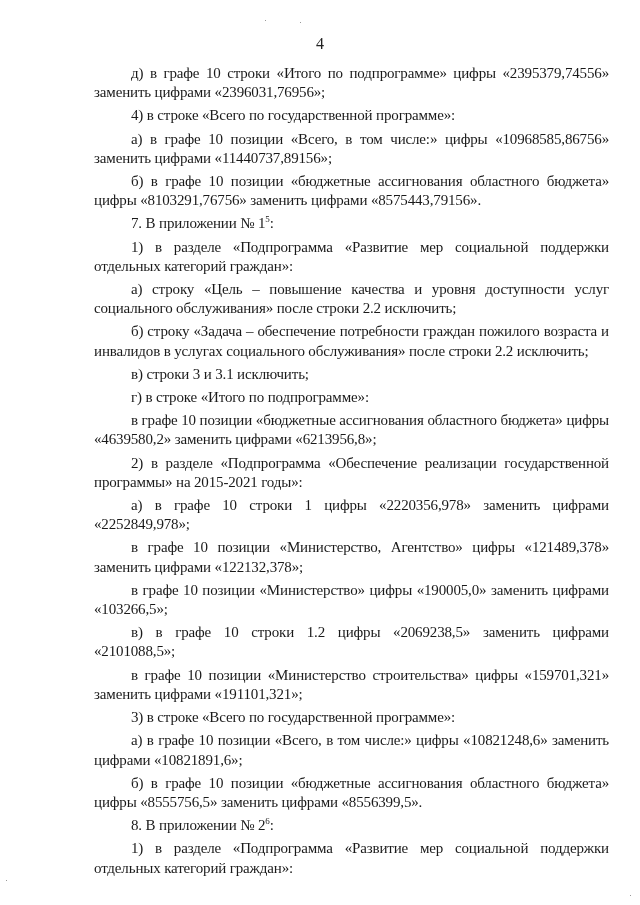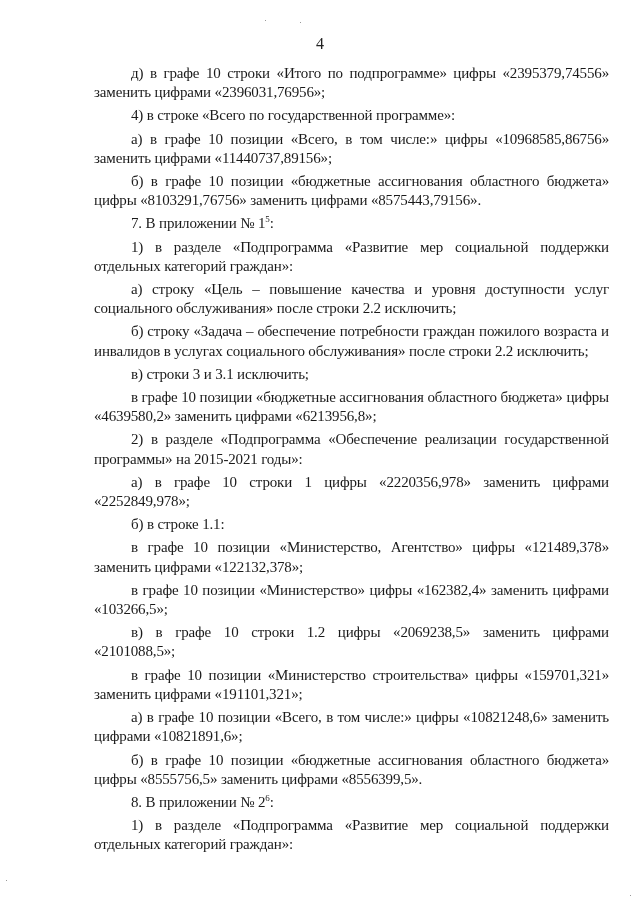--- a/index.html
+++ b/index.html
@@ -31,28 +31,29 @@
   <div class="body">
     <p class="p">д) в графе 10 строки «Итого по подпрограмме» цифры «2395379,74556» заменить цифрами «2396031,76956»;</p>
     <p class="p">4) в строке «Всего по государственной программе»:</p>
     <p class="p">а) в графе 10 позиции «Всего, в том числе:» цифры «10968585,86756» заменить цифрами «11440737,89156»;</p>
     <p class="p">б) в графе 10 позиции «бюджетные ассигнования областного бюджета» цифры «8103291,76756» заменить цифрами «8575443,79156».</p>
     <p class="p"><span>7. В приложении № 1</span><sup>5</sup><span>:</span></p>
     <p class="p">1) в разделе «Подпрограмма «Развитие мер социальной поддержки отдельных категорий граждан»:</p>
     <p class="p">а) строку «Цель – повышение качества и уровня доступности услуг социального обслуживания» после строки 2.2 исключить;</p>
     <p class="p">б) строку «Задача – обеспечение потребности граждан пожилого возраста и инвалидов в услугах социального обслуживания» после строки 2.2 исключить;</p>
     <p class="p">в) строки 3 и 3.1 исключить;</p>
+    <p class="p">г) в строке «Итого по подпрограмме»:</p>
     <p class="p">в графе 10 позиции «бюджетные ассигнования областного бюджета» цифры «4639580,2» заменить цифрами «6213956,8»;</p>
     <p class="p">2) в разделе «Подпрограмма «Обеспечение реализации государственной программы» на 2015-2021 годы»:</p>
     <p class="p">а) в графе 10 строки 1 цифры «2220356,978» заменить цифрами «2252849,978»;</p>
-    <p class="p">б) в строке 1.1:</p>
     <p class="p">в графе 10 позиции «Министерство, Агентство» цифры «121489,378» заменить цифрами «122132,378»;</p>
-    <p class="p">в графе 10 позиции «Министерство» цифры «162382,4» заменить цифрами «103266,5»;</p>
+    <p class="p">в графе 10 позиции «Министерство» цифры «190005,0» заменить цифрами «103266,5»;</p>
     <p class="p">в) в графе 10 строки 1.2 цифры «2069238,5» заменить цифрами «2101088,5»;</p>
     <p class="p">в графе 10 позиции «Министерство строительства» цифры «159701,321» заменить цифрами «191101,321»;</p>
+    <p class="p">3) в строке «Всего по государственной программе»:</p>
     <p class="p">а) в графе 10 позиции «Всего, в том числе:» цифры «10821248,6» заменить цифрами «10821891,6»;</p>
     <p class="p">б) в графе 10 позиции «бюджетные ассигнования областного бюджета» цифры «8555756,5» заменить цифрами «8556399,5».</p>
     <p class="p"><span>8. В приложении № 2</span><sup>6</sup><span>:</span></p>
     <p class="p">1) в разделе «Подпрограмма «Развитие мер социальной поддержки отдельных категорий граждан»:</p>
   </div>
 
   <div class="speck" style="left:265px;top:20px"></div>
   <div class="speck" style="left:300px;top:22px"></div>
   <div class="speck" style="left:6px;top:880px"></div>
   <div class="speck" style="left:630px;top:895px"></div>

